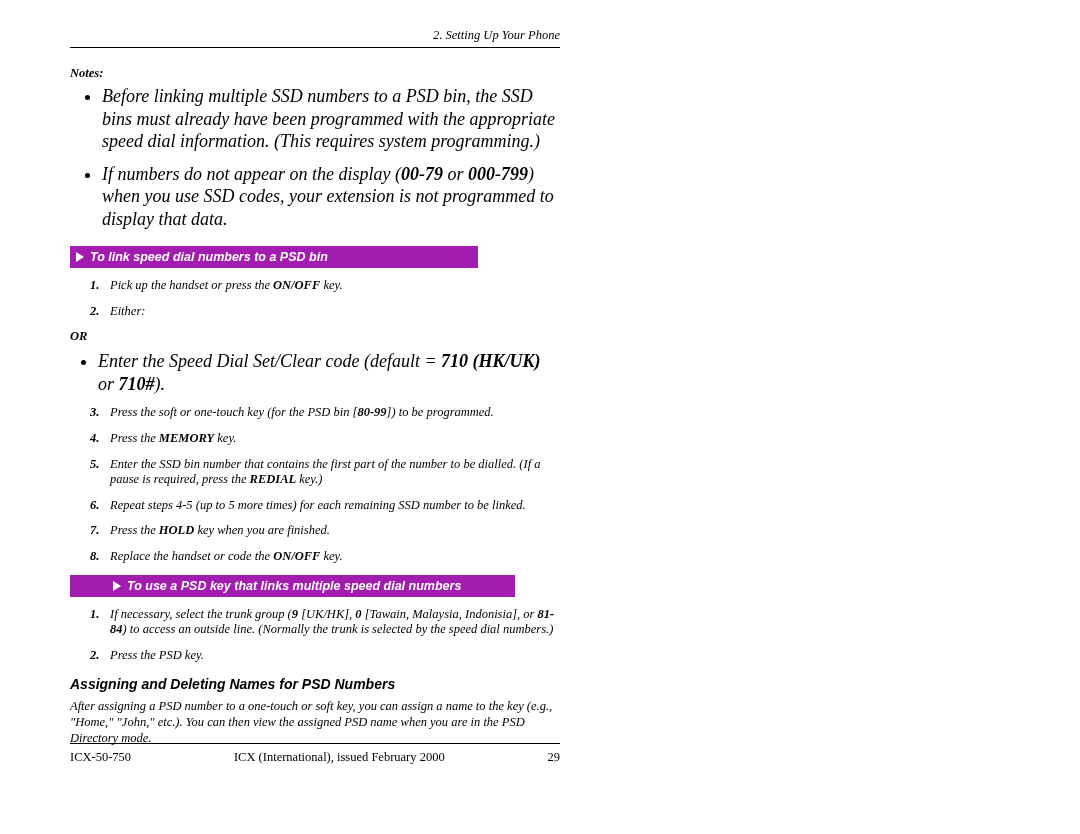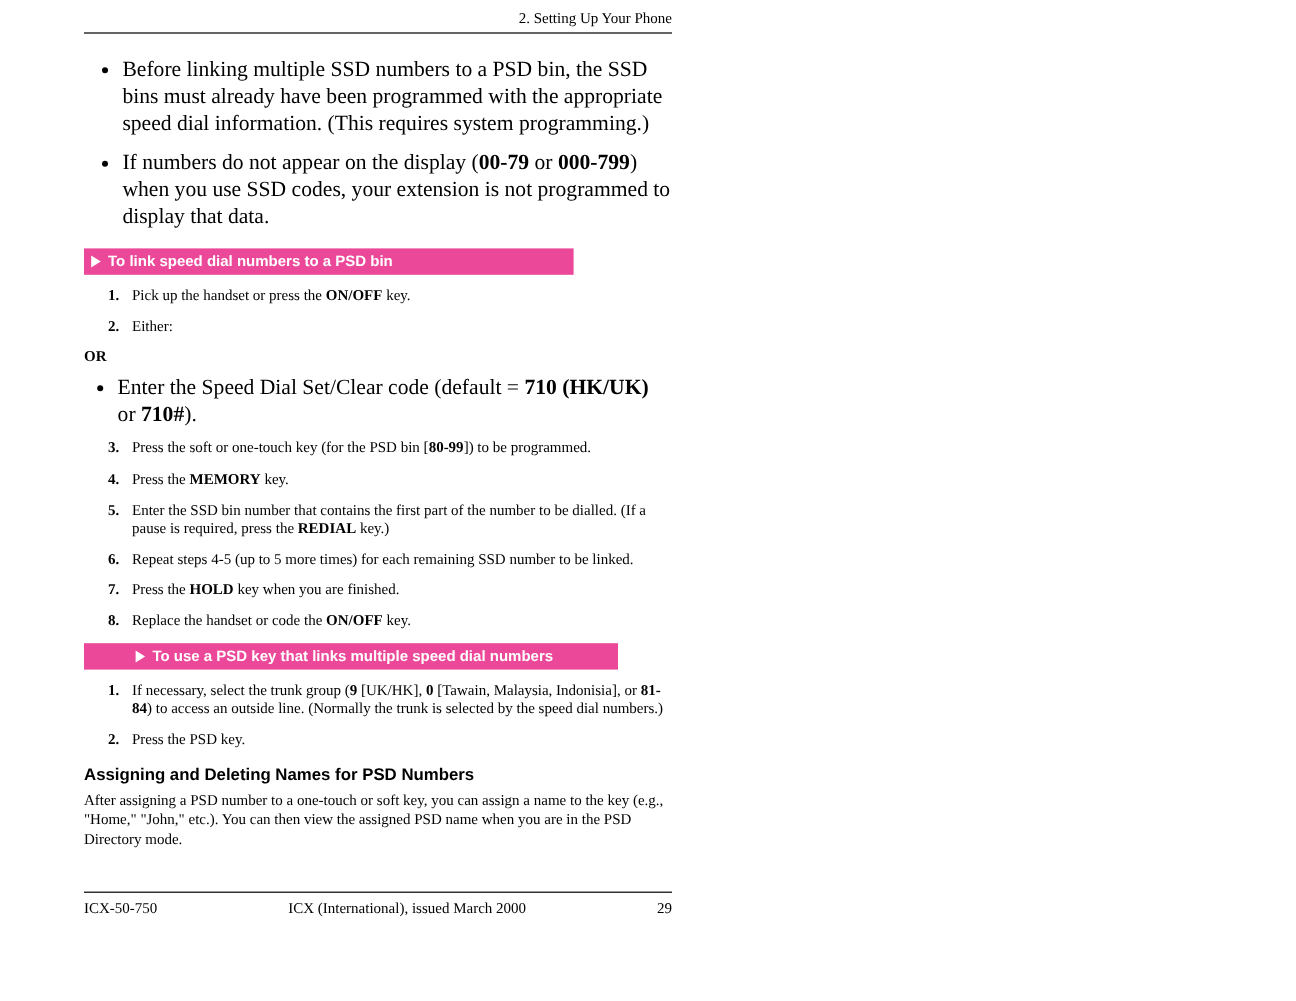--- a/index.html
+++ b/index.html
@@ -8,22 +8,23 @@
     font-family: "Times New Roman", Times, serif;
     background: #fff;
     color: #000;
     width: 1080px;
     height: 834px;
     position: relative;
   }
   .page {
     width: 490px;
     margin-left: 70px;
-    margin-top: 8px;
-    font-size: 12.5px;
+    margin-top: 28px;
+    font-size: 12.5px;
+    font-style: italic;
   }
   .header-line {
     text-align: right;
     font-size: 12.5px;
     margin-bottom: 4px;
   }
   .rule {
     border-top: 1px solid #000;
     margin-bottom: 18px;
   }
@@ -40,21 +41,21 @@
   .ul-bullet li {
     margin-bottom: 10px;
     line-height: 1.25;
     font-size: 18px;
   }
   .ul-bullet.inner {
     margin-left: 28px;
     margin-bottom: 8px;
   }
   .black-bar {
-    background: #ec4899;
+    background: #a21caf;
     color: #fff;
     font-family: Arial, Helvetica, sans-serif;
     font-weight: bold;
     font-size: 12.5px;
     padding: 4px 6px;
     margin: 6px 0 10px 0;
     width: 396px;
     display:flex;
     align-items:center;
     gap:6px;
@@ -117,20 +118,21 @@
   b{font-weight:bold;}
 </style>
 </head>
 <body>
 
 <div class="page">
 
   <div class="header-line">2. Setting Up Your Phone</div>
   <div class="rule"></div>
 
+  <div class="notes-label">Notes:</div>
   <ul class="ul-bullet">
     <li>Before linking multiple SSD numbers to a PSD bin, the SSD bins must already have been programmed with the appropriate speed dial information. (This requires system programming.)</li>
     <li>
       <span>If numbers do not appear on the display (<b>00-79</b> or <b>000-799</b>) when you use SSD codes, your extension is not programmed to display that data.</span>
     </li>
   </ul>
 
   <div class="black-bar">
     <span class="arrow-icon"></span>
     <span>To link speed dial numbers to a PSD bin</span>
@@ -199,16 +201,16 @@
 
   <div class="section-heading">Assigning and Deleting Names for PSD Numbers</div>
   <div class="body-para">After assigning a PSD number to a one-touch or soft key, you can assign a name to the key (e.g., "Home," "John," etc.). You can then view the assigned PSD name when you are in the PSD Directory mode.</div>
 
 </div>
 
 <div class="footer">
   <div class="footer-rule"></div>
   <div class="footer-line">
     <span>ICX-50-750</span>
-    <span class="footer-center">ICX (International), issued March 2000</span>
+    <span class="footer-center">ICX (International), issued February 2000</span>
     <span>29</span>
   </div>
 </div>
 
 </body></html>

